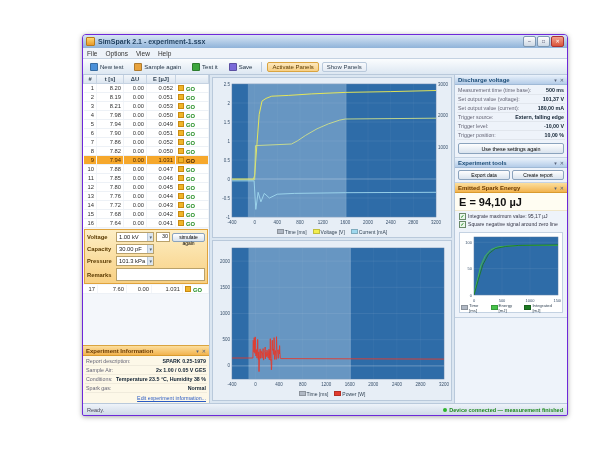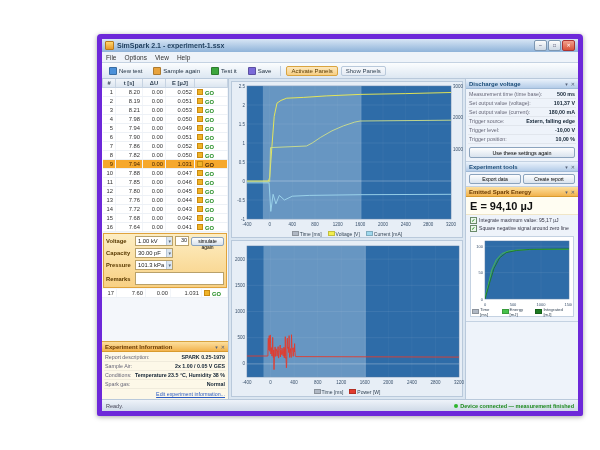--- a/index.html
+++ b/index.html
@@ -1,17 +1,17 @@
 <!DOCTYPE html>
 <html><head>
 <meta charset="utf-8">
 <style>
   html,body{margin:0;padding:0}
   body{width:600px;height:450px;background:#ffffff;font-family:"Liberation Sans",sans-serif;position:relative;overflow:hidden}
-  .window{position:absolute;left:97px;top:34px;width:486px;height:382px;border:5px solid #6d28d9;border-radius:4px 4px 2px 2px;background:#d6e2ef;box-shadow:0 1px 5px rgba(0,0,0,.35);display:flex;flex-direction:column;font-size:6px;color:#222;box-sizing:border-box}
+  .window{position:absolute;left:82px;top:34px;width:486px;height:382px;border:1px solid #6d28d9;border-radius:4px 4px 2px 2px;background:#d6e2ef;box-shadow:0 1px 5px rgba(0,0,0,.35);display:flex;flex-direction:column;font-size:6px;color:#222;box-sizing:border-box}
   .titlebar{height:13px;background:linear-gradient(#d8e6f5,#8fb3d9);display:flex;align-items:center;padding:0 3px;border-radius:3px 3px 0 0;flex:0 0 auto}
   .ticon{width:7px;height:7px;background:linear-gradient(#ffd76e,#e89a2a);border:1px solid #b97a1a;margin-right:3px;border-radius:1px}
   .ttext{font-size:7px;font-weight:bold;color:#1d3d5c;flex:1;white-space:nowrap;overflow:hidden}
   .wbtns{display:flex}
   .wb{width:11px;height:9px;margin-left:1px;background:linear-gradient(#fdfdfd,#cdd8e4);border:1px solid #7d97b2;border-radius:2px;font-size:5px;line-height:8px;text-align:center;color:#335}
   .wb.close{background:linear-gradient(#f2a08c,#d9543a);color:#fff;border-color:#a33}
   .menubar{height:10px;background:#eef3f9;border-bottom:1px solid #c4d2e2;display:flex;align-items:center;padding:0 4px;gap:8px;font-size:6.5px;color:#333;flex:0 0 auto}
   .toolbar{height:15px;background:linear-gradient(#fbfdfe,#dde7f2);border-bottom:1px solid #b9c9db;display:flex;align-items:center;padding:0 3px;gap:3px;flex:0 0 auto}
   .tbtn{display:flex;align-items:center;gap:2px;padding:1px 3px;border:1px solid transparent;border-radius:2px;font-size:6px;color:#234}
   .tico{width:6px;height:6px;border-radius:1px;display:inline-block;border:1px solid rgba(0,0,0,.25)}

